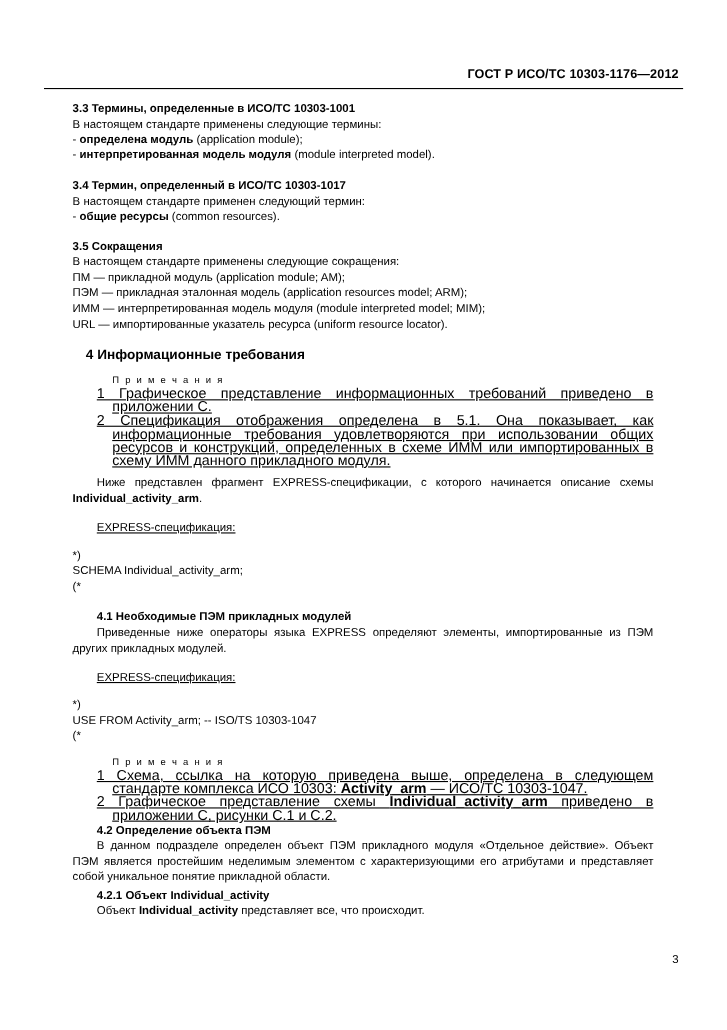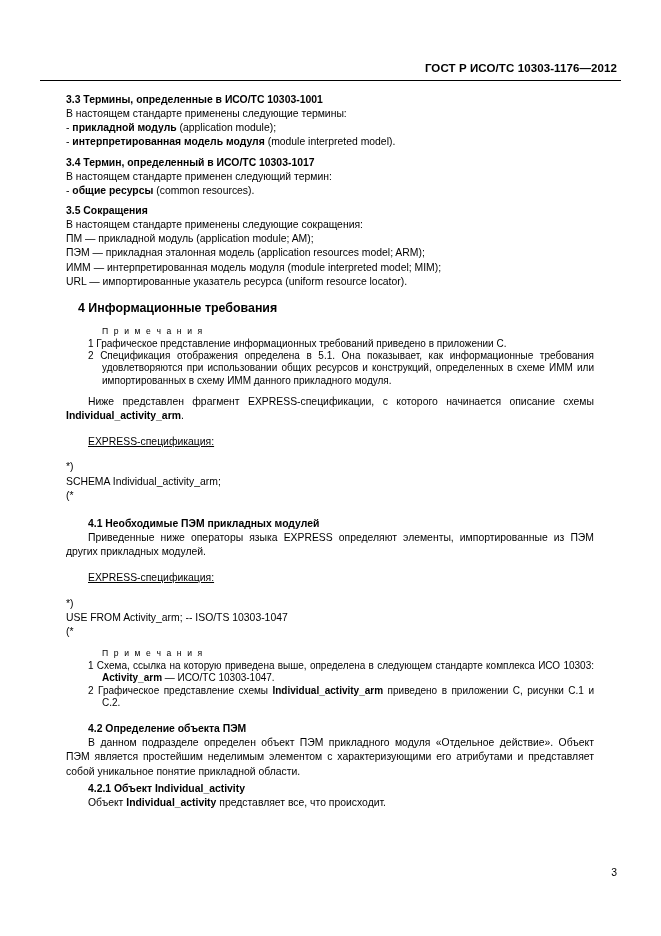--- a/index.html
+++ b/index.html
@@ -47,21 +47,21 @@
   p {
     margin: 0;
     font-size: 10.4px;
     line-height: 14.2px;
     text-align: justify;
   }
   .h-sub {
     font-weight: bold;
     font-size: 10.4px;
     line-height: 15px;
-    margin-top: 5px;
+    margin-top: 12px;
   }
   .h-sub.first { margin-top: 0; }
   .h-main {
     font-weight: bold;
     font-size: 12.4px;
     line-height: 17px;
     margin-top: 11px;
     margin-bottom: 3px;
     padding-left: 12px;
   }
@@ -78,23 +78,24 @@
     margin-top: 8px;
     padding-left: 22px;
   }
   .notes-title {
     font-size: 8.6px;
     letter-spacing: 1.6px;
     line-height: 13px;
     padding-left: 14px;
   }
   .note {
-    font-size: 10px;
+    font-size: 13px;
     line-height: 12.2px;
     text-align: justify;
+    text-decoration: underline;
   }
   .note-indent { padding-left: 14px; text-indent: -14px; }
   .spacer-s { height: 8px; }
   .spacer-m { height: 13px; }
   .express-label {
     font-size: 10.4px;
     line-height: 14.2px;
     text-decoration: underline;
     padding-left: 22px;
     margin-top: 12px;
@@ -124,21 +125,21 @@
 
   <div class="header">ГОСТ Р ИСО/ТС 10303-1176—2012</div>
   <div class="header-rule"></div>
 
   <div class="content">
 
     <div class="h-sub first">3.3  Термины, определенные в ИСО/ТС 10303-1001</div>
     <p>В настоящем стандарте применены следующие термины:</p>
     <p class="dash-item">
       <span>-</span>
-      <span class="b">прикладной модуль</span><span> (application module);</span>
+      <span class="b">определена модуль</span><span> (application module);</span>
     </p>
     <p class="dash-item">
       <span>-</span>
       <span class="b">интерпретированная модель модуля</span><span> (module interpreted model).</span>
     </p>
 
     <div class="h-sub">3.4  Термин, определенный в ИСО/ТС 10303-1017</div>
     <p>В настоящем стандарте применен следующий термин:</p>
     <p class="dash-item">
       <span>-</span>
@@ -182,21 +183,21 @@
       <p>USE FROM Activity_arm;  --  ISO/TS 10303-1047</p>
       <p>(*</p>
     </div>
 
     <div class="notes-block">
       <div class="notes-title">П р и м е ч а н и я</div>
       <p class="note note-indent"><span>1  Схема, ссылка на которую приведена выше, определена в следующем стандарте комплекса ИСО 10303: </span><span class="b">Activity_arm</span><span> — ИСО/ТС 10303-1047.</span></p>
       <p class="note note-indent"><span>2  Графическое представление схемы </span><span class="b">Individual_activity_arm</span><span> приведено в приложении С, рисунки С.1 и С.2.</span></p>
     </div>
 
-    <div class="sub-head-indent" style="margin-top:12px;">4.2  Определение объекта ПЭМ</div>
+    <div class="sub-head-indent" style="margin-top:0;">4.2  Определение объекта ПЭМ</div>
     <p class="indent">В данном подразделе определен объект ПЭМ прикладного модуля «Отдельное действие». Объект ПЭМ является простейшим неделимым элементом с характеризующими его атрибутами и представляет собой уникальное понятие прикладной области.</p>
 
     <div class="sub-head-indent" style="margin-top:2px;">4.2.1  Объект Individual_activity</div>
     <p class="indent"><span>Объект </span><span class="b">Individual_activity</span><span> представляет все, что происходит.</span></p>
 
   </div>
 
   <div class="page-num">3</div>
 </div>
 

